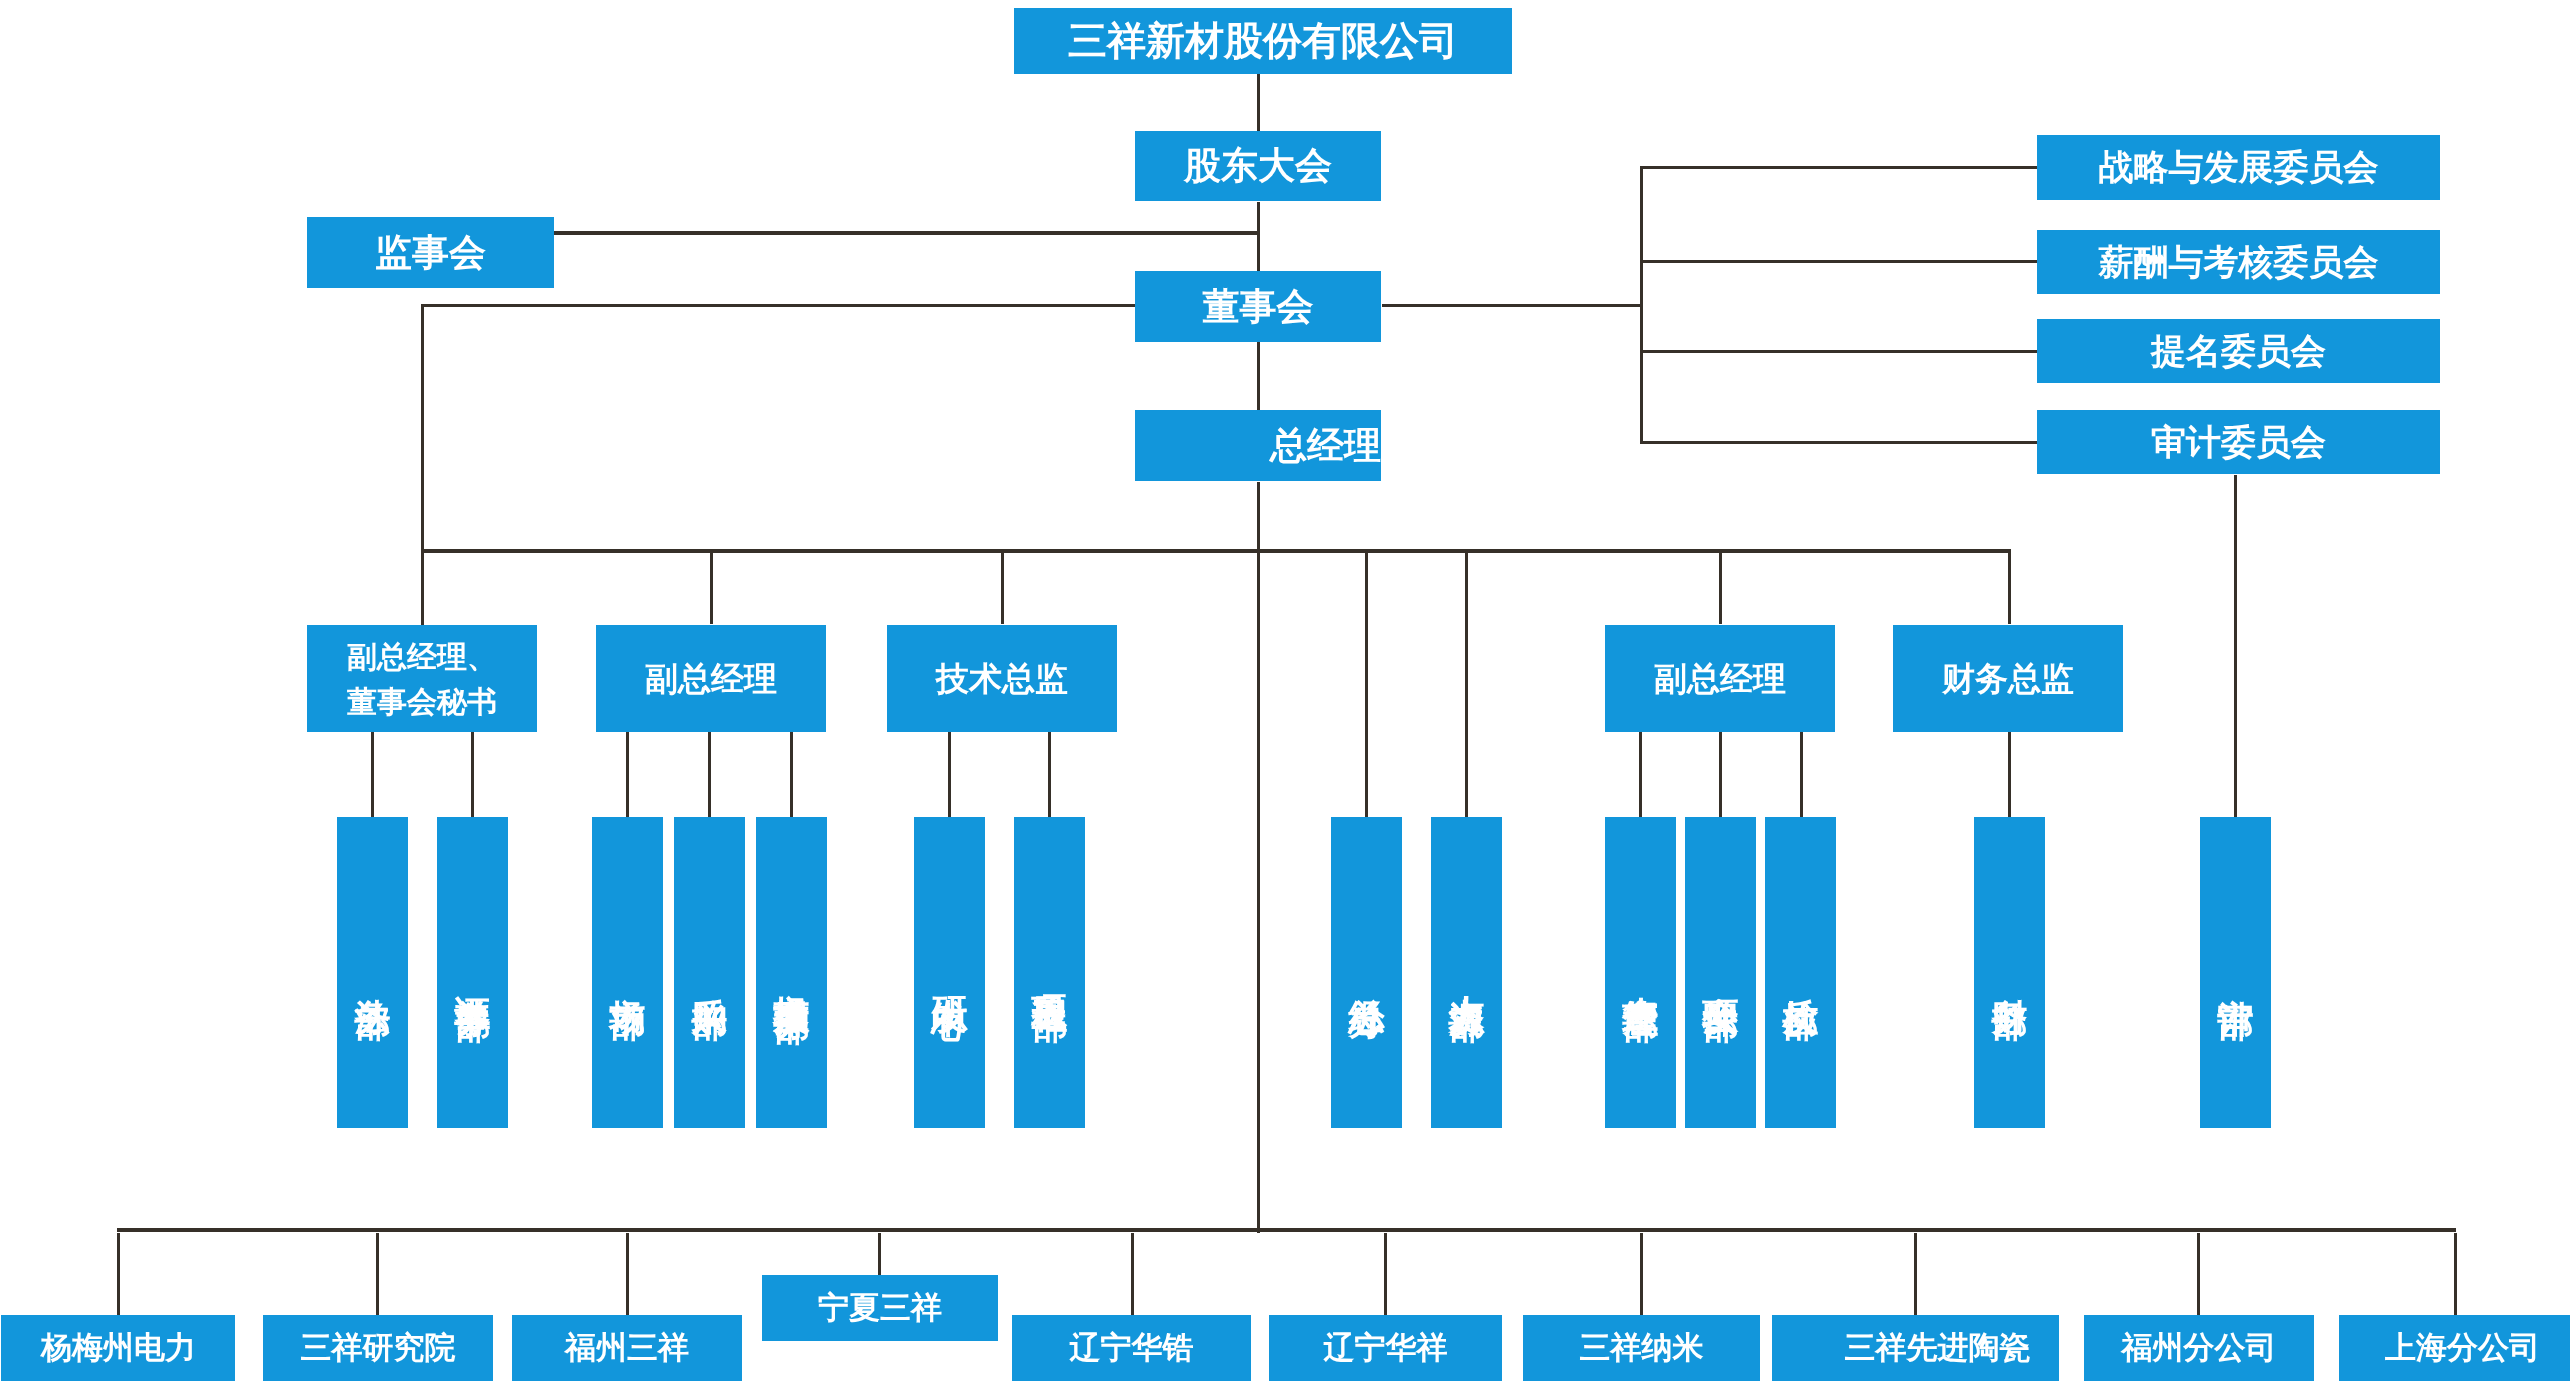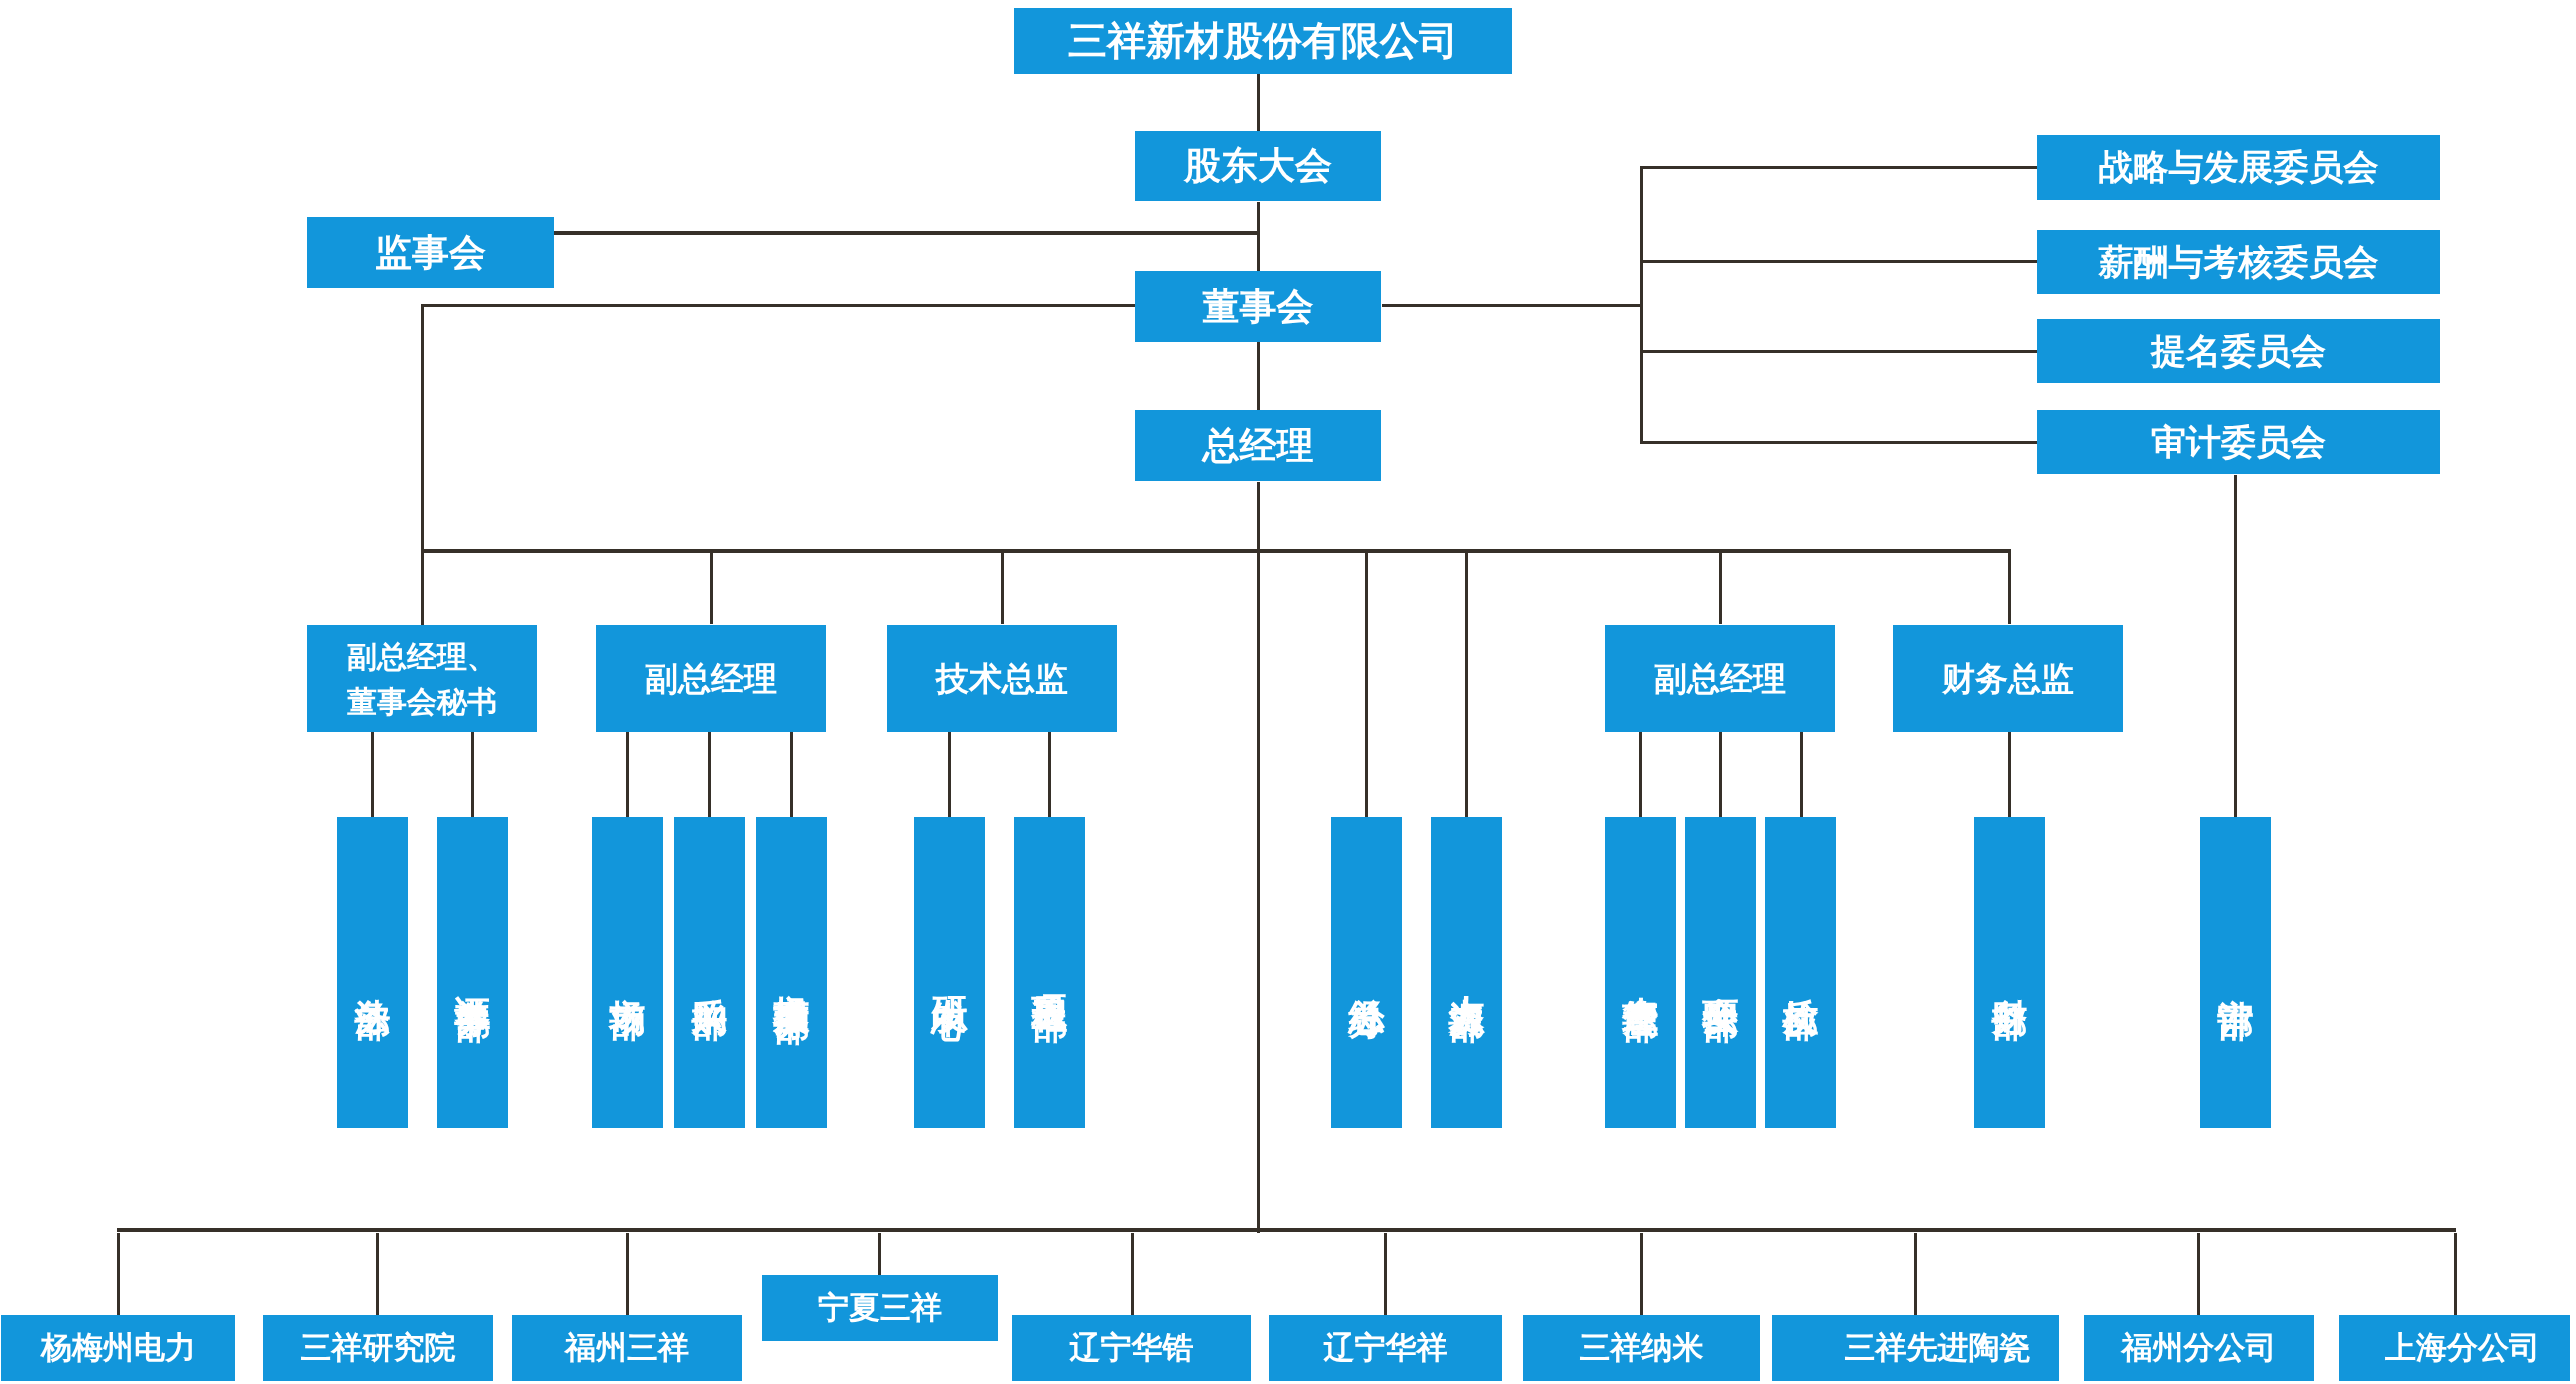--- a/index.html
+++ b/index.html
@@ -104,21 +104,21 @@
   </div>
   <div class="box f-l1" style="left:1135px;top:131px;width:246px;height:70px;">
     <span>股东大会</span>
   </div>
   <div class="box f-l1" style="left:307px;top:197px;width:247px;height:71px;margin-top:20px;">
     <span>监事会</span>
   </div>
   <div class="box f-l1" style="left:1135px;top:271px;width:246px;height:71px;">
     <span>董事会</span>
   </div>
-  <div class="box f-l1" style="left:1135px;top:410px;width:246px;height:71px;">
+  <div class="box f-l1" style="left:1135px;top:410px;width:246px;height:71px;justify-content:flex-end;">
     <span>总经理</span>
   </div>
 
   <div class="box f-com" style="left:2037px;top:135px;width:403px;height:65px;">
     <span>战略与发展委员会</span>
   </div>
   <div class="box f-com" style="left:2037px;top:230px;width:403px;height:64px;">
     <span>薪酬与考核委员会</span>
   </div>
   <div class="box f-com" style="left:2037px;top:319px;width:403px;height:64px;">

